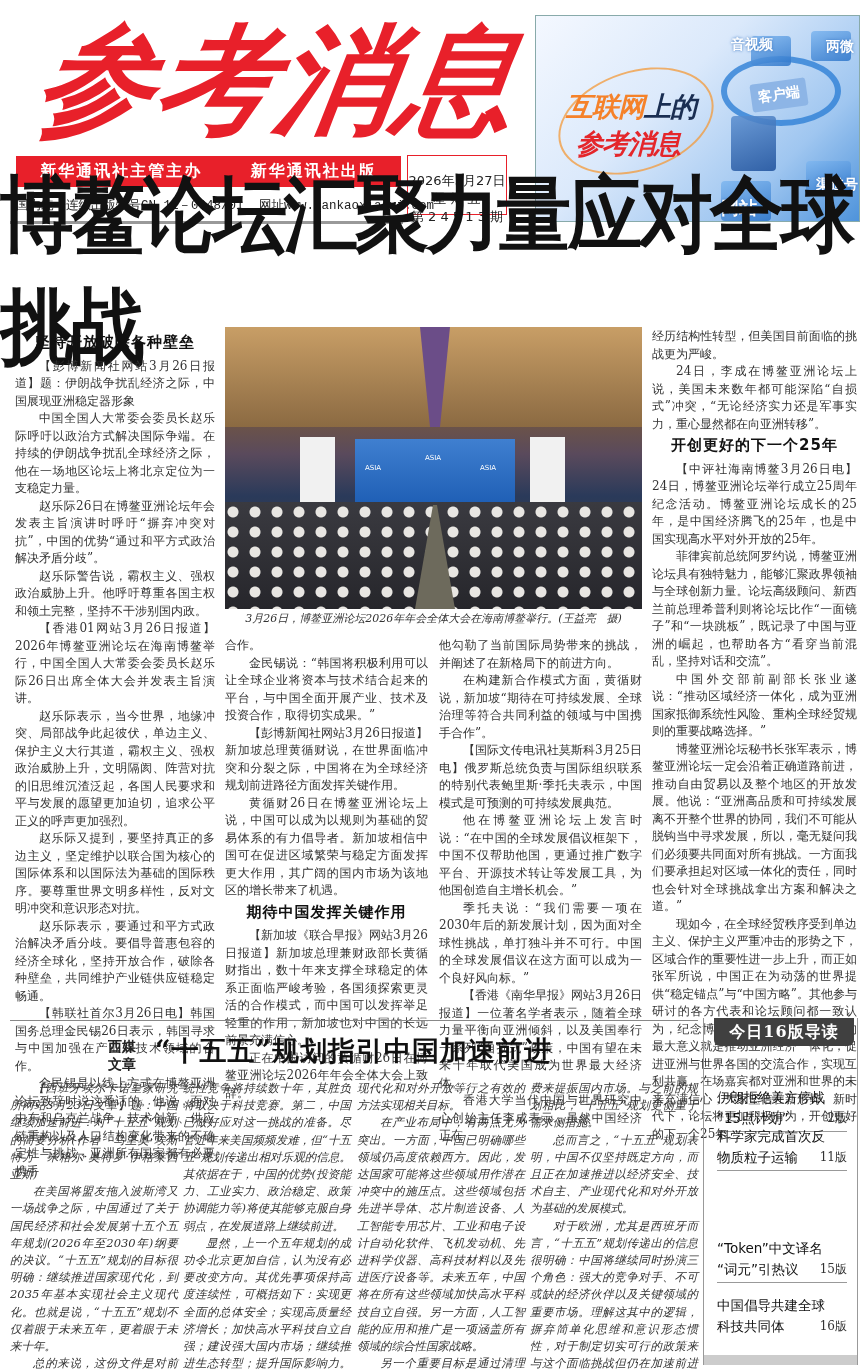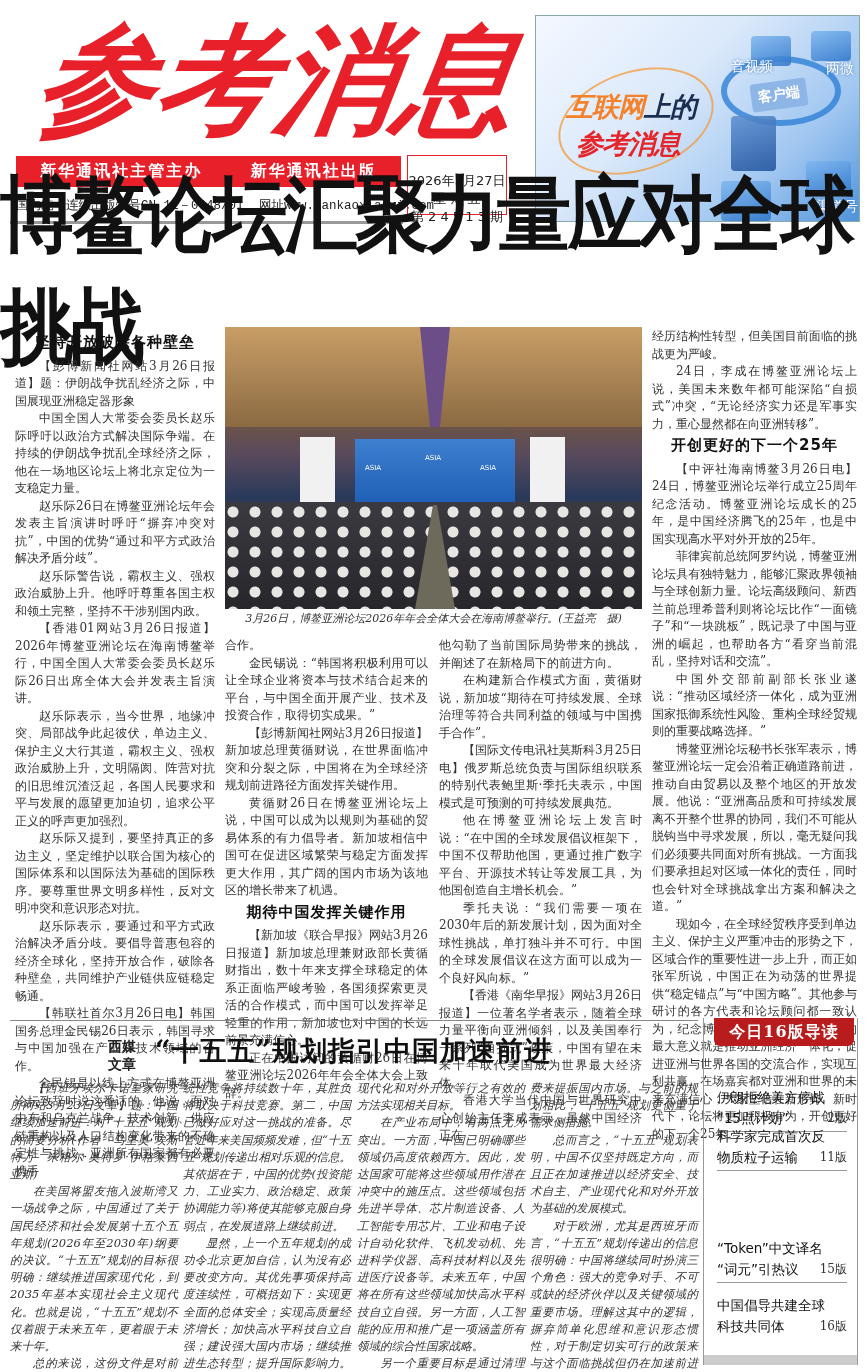--- a/index.html
+++ b/index.html
@@ -14,21 +14,21 @@
   .regline { position: absolute; left: 16px; top: 197px; font-family: Liberation Mono, monospace; font-size: 12.5px; color: #222; white-space: nowrap; }
   .regline span { margin-right: 8px; }
   .masthead-rule { position: absolute; left: 10px; top: 221px; width: 393px; height: 3px; background: #999; }
   .datebox { position: absolute; left: 407px; top: 155px; width: 100px; height: 60px; border: 1.5px solid #e8202a; display: flex; flex-direction: column; align-items: center; justify-content: space-around; font-family: "DejaVu Sans", sans-serif; font-size: 13px; color: #222; padding: 16px 0; }
 
   .ad { position: absolute; left: 535px; top: 15px; width: 325px; height: 207px; border: 1px solid #8aa; overflow: hidden; background: linear-gradient(135deg, #f4f8ff 0%, #dbe9fb 40%, #9fc6f0 75%, #4e93db 100%); }
   .ad .swoosh { position: absolute; left: 20px; top: 55px; width: 160px; height: 100px; border: 2px solid #f39a3a; border-radius: 50%; transform: rotate(-18deg); opacity: .75; }
   .ad .t1 { position: absolute; left: 30px; top: 73px; font-family: "DejaVu Sans", sans-serif; font-weight: bold; font-style: italic; font-size: 27px; letter-spacing: -1px; }
   .ad .t1 .o { color: #f5822a; } .ad .t1 .d { color: #1a2e52; }
   .ad .t2 { position: absolute; left: 40px; top: 110px; font-family: "DejaVu Sans", sans-serif; font-weight: bold; font-style: italic; font-size: 27px; color: #e4262b; letter-spacing: -1px; }
-  .ad .tag { position: absolute; font-family: "DejaVu Sans", sans-serif; color: #fff; font-size: 14px; font-weight: normal; text-shadow: 0 0 3px #3a75c0; margin-top: 22px; }
+  .ad .tag { position: absolute; font-family: "DejaVu Sans", sans-serif; color: #fff; font-size: 14px; font-weight: bold; text-shadow: 0 0 3px #3a75c0; }
   .ad .cube { position: absolute; background: linear-gradient(160deg, #7fb7f0, #2c74c9); border-radius: 4px; opacity: .85; }
   .ad .ring { position: absolute; border: 6px solid #2e7fd6; border-radius: 50%; opacity: .8; }
   .ad .client { position: absolute; left: 215px; top: 65px; width: 56px; height: 28px; background: #8db5e6; color: #fff; font-family: "DejaVu Sans", sans-serif; font-size: 14px; font-weight: bold; display: flex; align-items: center; justify-content: center; transform: rotate(-8deg); border-radius: 3px; }
 
   .headline { position: absolute; left: 0; top: 222px; width: 867px; height: 100px; display: flex; align-items: center; justify-content: center; font-family: "DejaVu Sans", sans-serif; font-weight: bold; font-size: 74px; color: #111; letter-spacing: -3px; transform: scaleY(1.12); }
 
   .col { position: absolute; font-size: 12px; line-height: 17.5px; text-align: justify; color: #333; }
   .col p { text-indent: 2em; }
   .sub { font-family: "DejaVu Sans", sans-serif; font-weight: bold; font-size: 15px; color: #111; text-align: center; margin: 4px 0 6px; text-indent: 0; letter-spacing: 1px; }
 
@@ -44,21 +44,21 @@
   .photo .aisle { position: absolute; left: 190px; top: 178px; width: 40px; height: 104px; background: #6d6a5c; clip-path: polygon(45% 0, 55% 0, 100% 100%, 0 100%); }
   .caption { position: absolute; left: 225px; top: 611px; width: 417px; text-align: center; font-size: 11px; color: #333; font-style: italic; }
 
   .divider { position: absolute; left: 10px; top: 1020px; width: 688px; height: 1px; background: #888; }
   .west-tag { position: absolute; left: 108px; top: 1037px; width: 40px; font-family: "DejaVu Sans", sans-serif; font-size: 14px; line-height: 18px; color: #222; font-weight: bold; }
   .west-title { position: absolute; left: 155px; top: 1033px; font-family: "DejaVu Serif", serif; font-weight: bold; font-size: 27px; color: #111; letter-spacing: 1px; }
   .bcol { position: absolute; top: 1080px; width: 168px; font-size: 11.5px; line-height: 17.2px; text-align: justify; color: #333; font-style: italic; }
   .bcol p { text-indent: 2em; }
 
   .guide { position: absolute; left: 703px; top: 1018px; width: 155px; height: 347px; border-left: 1px solid #999; border-right: 1px solid #999; }
-  .guide-title { position: absolute; left: 10px; top: 0; width: 140px; height: 28px; background: #b91c1c; color: #fff; font-family: "DejaVu Serif", serif; font-weight: bold; font-size: 16px; display: flex; align-items: center; justify-content: center; border-radius: 0 0 6px 6px; letter-spacing: 1px; }
+  .guide-title { position: absolute; left: 10px; top: 0; width: 140px; height: 28px; background: #404040; color: #fff; font-family: "DejaVu Serif", serif; font-weight: bold; font-size: 16px; display: flex; align-items: center; justify-content: center; border-radius: 0 0 6px 6px; letter-spacing: 1px; }
   .guide-item { position: absolute; left: 13px; width: 130px; border-bottom: 1.5px solid #999; font-family: "DejaVu Sans", sans-serif; font-size: 13.5px; line-height: 21px; color: #111; padding-bottom: 2px; }
   .guide-item .page { float: right; font-family: "DejaVu Serif", serif; font-size: 12px; color: #333; }
   .guide-foot { position: absolute; left: 0; bottom: 0; width: 100%; height: 10px; background: #ccc; }
 </style>
 </head>
 <body>
 
 <div class="masthead">
   <div class="logo">
     <span>参</span>

